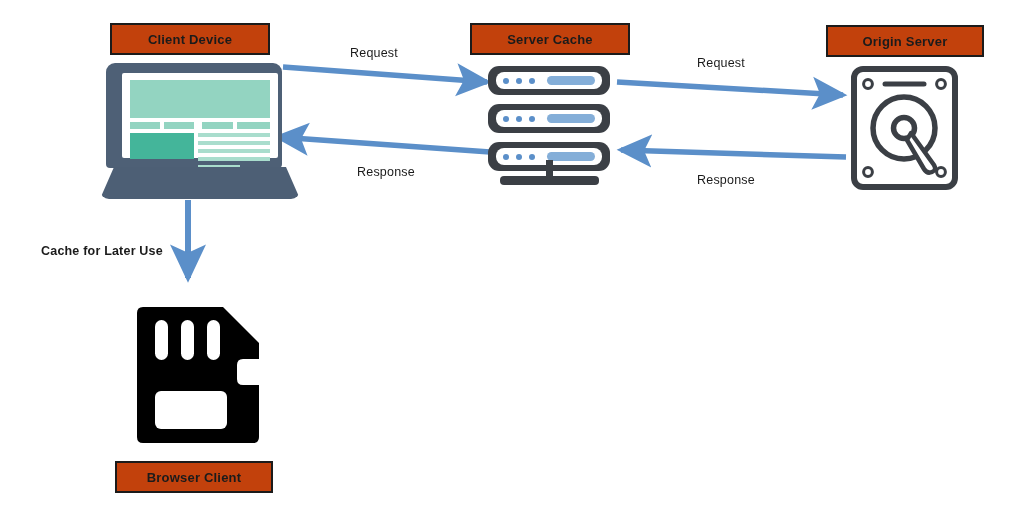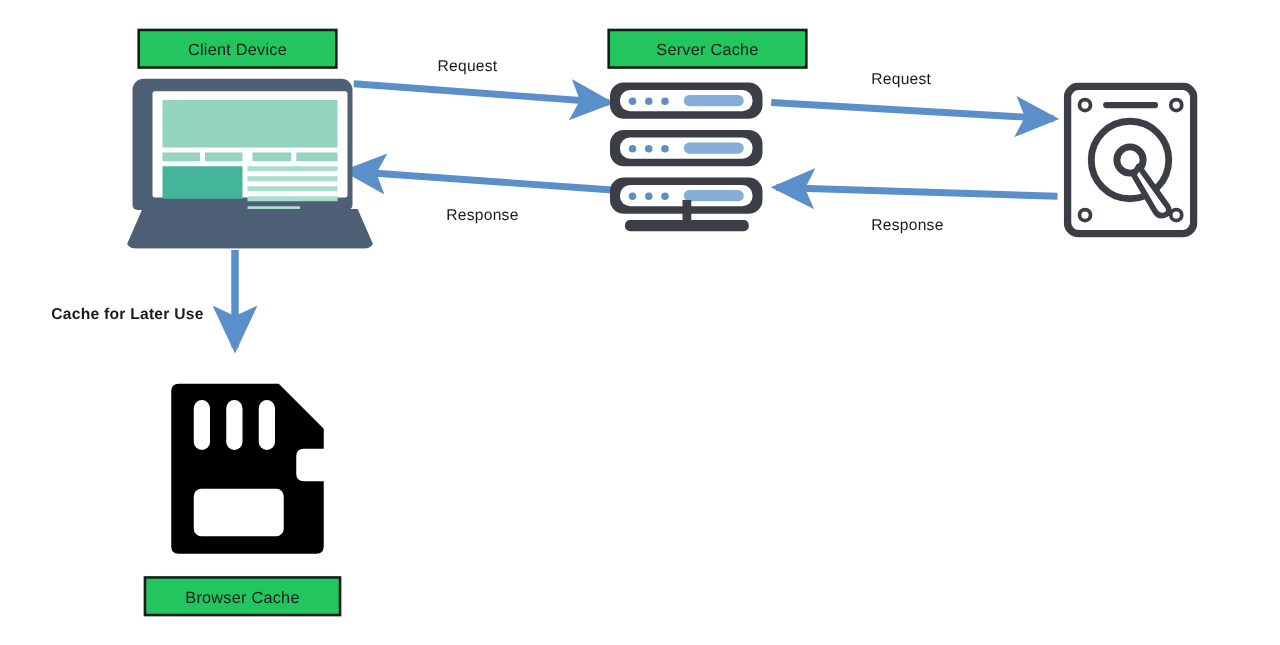--- a/index.html
+++ b/index.html
@@ -16,28 +16,29 @@
     width: 1024px;
     height: 516px;
     background: #ffffff;
     overflow: hidden;
   }
   
   .label-box {
     position: absolute;
     box-sizing: border-box;
     border: 2px solid #1b1b1b;
-    background: #22c55e;
+    background: #c2410c;
     display: flex;
     align-items: center;
     justify-content: center;
     color: #1b1b1b;
     font-size: 13px;
     letter-spacing: .2px;
     white-space: nowrap;
+    font-weight: bold;
   }
   
   .edge-label {
     position: absolute;
     color: #1b1b1b;
     font-size: 12.5px;
     white-space: nowrap;
     letter-spacing: .2px;
   }
   
@@ -142,27 +143,30 @@
 
     <g>
       <path d="M188,200 L188,278" stroke="#5b8fc9" stroke-width="6" fill="none" marker-end="url(#ah)"></path>
     </g>
   </svg>
 
   <div class="label-box" style="left:110px; top:23px; width:160px; height:32px;">
     <span>Client Device</span>
   </div>
 
-  <div class="label-box" style="left:470px; top:23px; width:160px; height:32px;margin-left:16px;">
+  <div class="label-box" style="left:470px; top:23px; width:160px; height:32px;">
     <span>Server Cache</span>
   </div>
 
+  <div class="label-box" style="left:826px; top:25px; width:158px; height:32px;">
+    <span>Origin Server</span>
+  </div>
 
   <div class="label-box" style="left:115px; top:461px; width:158px; height:32px;">
-    <span>Browser Cache</span>
+    <span>Browser Client</span>
   </div>
 
   <div class="edge-label" style="left:350px; top:46px;">Request</div>
 
   <div class="edge-label" style="left:697px; top:56px;">Request</div>
 
   <div class="edge-label" style="left:357px; top:165px;">Response</div>
 
   <div class="edge-label" style="left:697px; top:173px;">Response</div>
 

